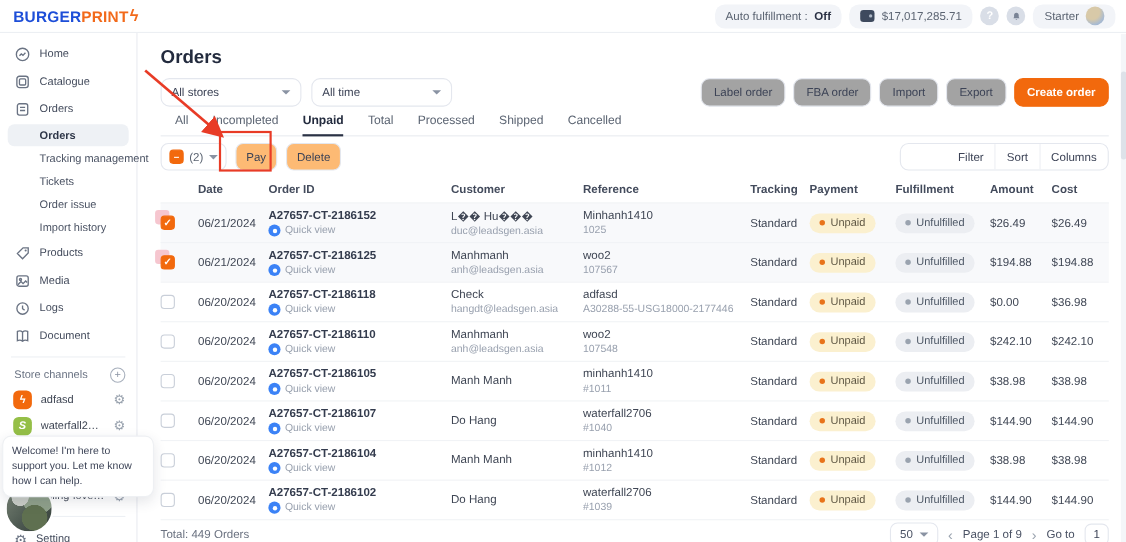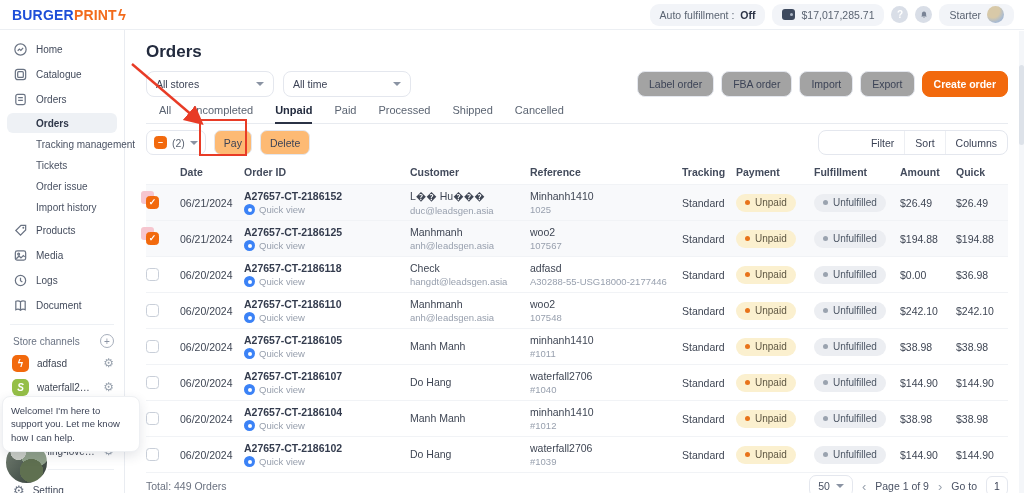--- a/index.html
+++ b/index.html
@@ -281,21 +281,21 @@
         <button class="btn">Export</button>
       </div>
     <button class="btn primary" style="margin-left:7px">Create order</button>
   </div>
 
   <div class="tabs">
 
   <span class="tab">All</span>
       <span class="tab">Incompleted</span>
       <span class="tab active">Unpaid</span>
-      <span class="tab">Paid</span>
+      <span class="tab">Total</span>
       <span class="tab">Processed</span>
       <span class="tab">Shipped</span>
       <span class="tab">Cancelled</span>
     </div>
 
   <div class="controls-row">
     <div class="bulk-select">
       <span class="checkbox indet">
           <span class="mark">–</span>
         </span>
@@ -315,21 +315,21 @@
   <div class="tgrid thead">
     <span></span>
     <span>Date</span>
     <span>Order ID</span>
     <span>Customer</span>
     <span>Reference</span>
     <span>Tracking</span>
     <span>Payment</span>
     <span>Fulfillment</span>
     <span>Amount</span>
-    <span>Quick</span>
+    <span>Cost</span>
   </div>
 
   <div class="tbody">
 
       <div class="tgrid trow selected">
         <span>
           <span class="checkbox checked">
             <span class="mark">✓</span>
           </span>
         </span>

